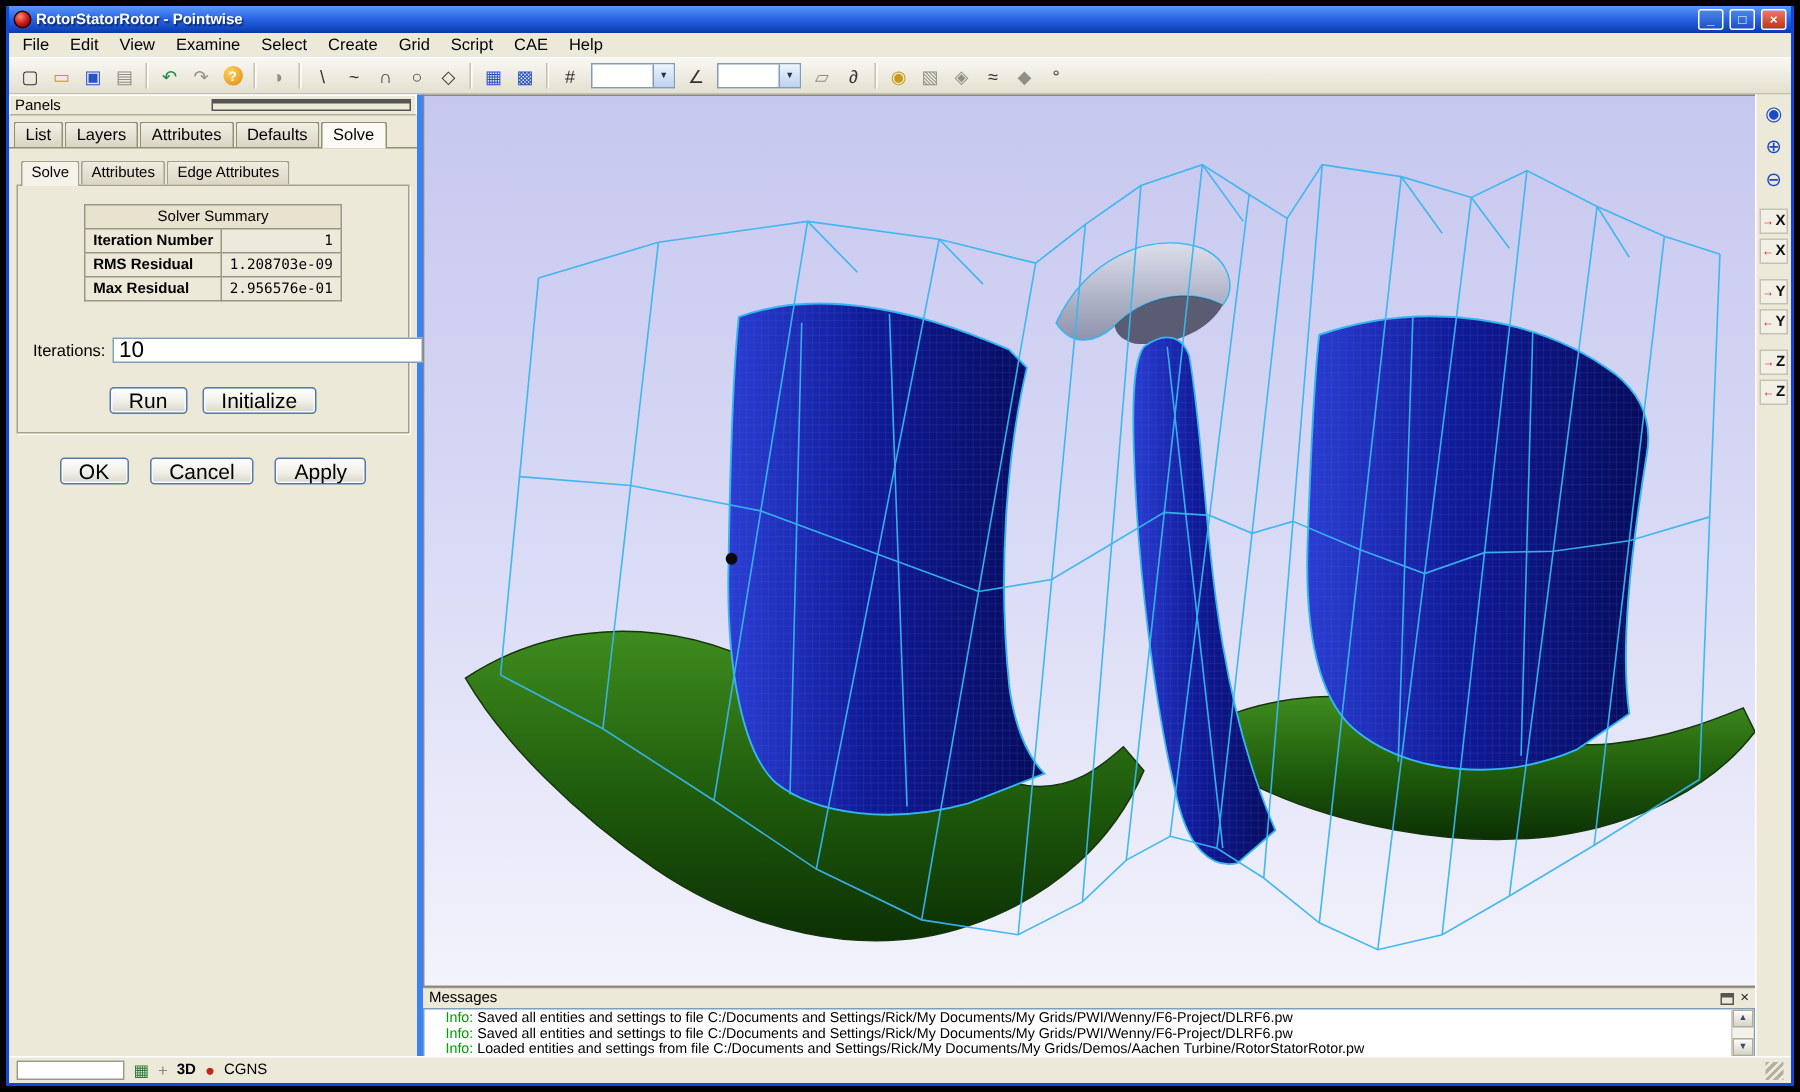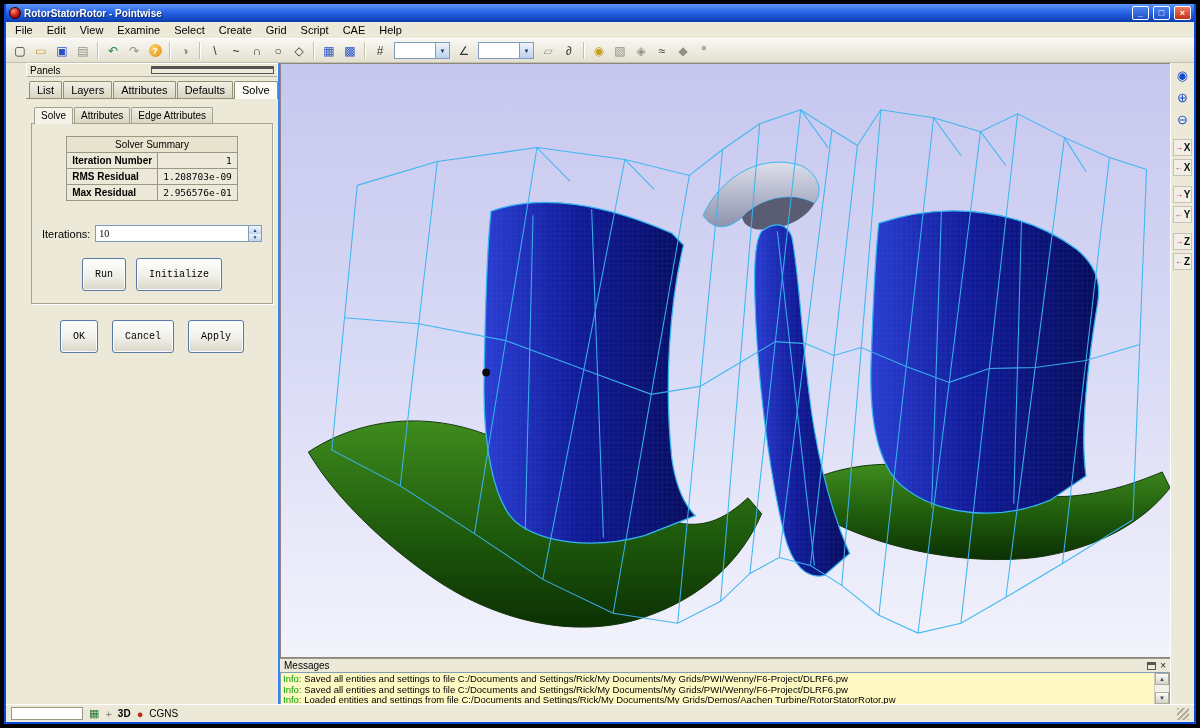--- a/index.html
+++ b/index.html
@@ -34,22 +34,22 @@
   .help-badge{background:radial-gradient(circle at 35% 30%,#ffd060,#e08a10);border-radius:50%;
     color:#fff;width:13px;height:13px;font-size:9px;font-weight:bold;
     display:flex;align-items:center;justify-content:center;}
   .tbcombo{width:56px;height:17px;background:#fff;border:1px solid #7f9db9;
     display:flex;align-items:center;margin:0 3px;}
   .tbcombo .val{flex:1;font-size:10px;padding-left:2px;}
   .tbcombo .dd{width:14px;height:100%;border-left:1px solid #7f9db9;font-size:6px;color:#234;
     background:linear-gradient(#eef4fc,#bcd2ee);display:flex;align-items:center;justify-content:center;}
   
   .main{flex:1;display:flex;min-height:0;}
-  .left-panel{width:254px;flex:none;background:#ece9d8;border-right:2px solid #3b82f6;
-    display:flex;flex-direction:column;margin-left:20px;}
+  .left-panel{width:276px;flex:none;background:#ece9d8;border-right:4px solid #3b82f6;
+    display:flex;flex-direction:column;}
   .panel-header{height:14px;flex:none;display:flex;align-items:center;font-size:10px;padding:0 3px;
     border:1px solid #fff;border-bottom-color:#b4b0a0;}
   .panel-header span{flex:1;}
   .float-icon{width:9px;height:8px;border:1px solid #555;border-top-width:3px;flex:none;}
   .tab-row{display:flex;align-items:flex-end;padding:4px 3px 0;border-bottom:1px solid #919075;}
   .tab{font-size:11px;padding:2px 7px;border:1px solid #919075;border-bottom:none;
     border-radius:2px 2px 0 0;background:linear-gradient(#f2f0e6,#d9d5c2);margin-right:1px;white-space:nowrap;}
   .tab.active{background:#fbfaf5;padding-bottom:3px;margin-bottom:-1px;position:relative;z-index:2;}
   .panel-body{flex:1;padding:8px 5px;min-height:0;}
   .subtab-row{display:flex;padding:0 3px;}
@@ -58,41 +58,41 @@
   .subtab.active{background:#f5f3e9;margin-bottom:-1px;padding-bottom:3px;position:relative;z-index:2;}
   .solve-frame{border:1px solid #a4a28c;box-shadow:1px 1px 0 #fff;padding:10px 6px 12px;background:#ece9d8;}
   .summary-table{border-collapse:collapse;margin:2px auto 0;}
   .summary-table th,.summary-table td{border:1px solid #9a9786;font-size:10px;padding:2px 5px;}
   .summary-table th{background:#e7e3cf;font-weight:normal;text-align:center;}
   .summary-table .lbl{font-weight:bold;background:#ece9d8;white-space:nowrap;}
   .summary-table .val{background:#eeeadb;font-family:"DejaVu Sans Mono",monospace;
     font-size:9.5px;text-align:right;min-width:66px;}
   .iter-row{display:flex;align-items:center;gap:5px;margin:24px 4px 16px;font-size:11px;}
   .iter-input{flex:1;height:17px;border:1px solid #7f9db9;background:#fff;display:flex;}
-  .iter-input input{flex:1;min-width:0;border:none;outline:none;font-size:10px;padding:0 3px;
-    font-family:Liberation Serif, serif;background:transparent;}
+  .iter-input input{flex:1;min-width:0;border:none;outline:none;font-size:15px;padding:0 3px;
+    font-family:Liberation Sans, sans-serif;background:transparent;}
   .spin{width:13px;display:flex;flex-direction:column;border-left:1px solid #7f9db9;}
   .spin div{flex:1;background:linear-gradient(#eef4fc,#c0d4f0);font-size:5px;color:#345;
     display:flex;align-items:center;justify-content:center;}
-  .btn{border:1px solid #5a7aa4;border-radius:3px;font-size:10px;padding:10px 12px;
-    font-family:Liberation Mono, monospace;
+  .btn{border:1px solid #5a7aa4;border-radius:3px;font-size:14px;padding:0 12px;
+    font-family:Liberation Sans, sans-serif;
     background:linear-gradient(#fefefe,#f0efe8 55%,#d9d5c7);box-shadow:inset 0 0 0 1px #f6fbff;}
   .btn-row{display:flex;justify-content:center;gap:10px;}
   .bottom-btns{display:flex;justify-content:center;gap:14px;margin-top:16px;}
   
   .center{flex:1;display:flex;flex-direction:column;min-width:0;justify-content:flex-end;}
   .viewport{flex:1;min-height:0;border:1px solid #8a887a;border-right:none;background:#d8d9f4;}
   .viewport svg{display:block;width:100%;height:100%;}
   
   .messages{height:46px;flex:none;display:flex;flex-direction:column;border-top:1px solid #9a9786;}
   .msg-header{height:13px;flex:none;display:flex;align-items:center;font-size:10px;
     padding:0 4px;background:#ece9d8;gap:4px;}
   .msg-header .t{flex:1;}
   .msg-x{font-size:10px;line-height:8px;color:#222;}
-  .msg-body{flex:1;background:#fef9c3;border:1px solid #7f9db9;border-bottom:none;display:flex;min-height:0;}
+  .msg-body{flex:1;background:#ffffff;border:1px solid #7f9db9;border-bottom:none;display:flex;min-height:0;padding-left:12px;}
   .msg-lines{flex:1;overflow:hidden;padding-top:1px;}
   .msg-line{font-size:9.5px;line-height:10.5px;white-space:nowrap;padding-left:2px;}
   .msg-tag{color:#00a000;}
   .msg-scroll{width:15px;flex:none;background:#f2f1ea;border-left:1px solid #d0cdbc;
     display:flex;flex-direction:column;justify-content:space-between;}
   .scroll-btn{height:12px;border:1px solid #b0ac9c;color:#446;font-size:6px;
     background:linear-gradient(#fdfdfb,#d6d2c6);display:flex;align-items:center;justify-content:center;}
   
   .right-strip{width:24px;flex:none;background:#ece9d8;border-left:1px solid #fff;
     display:flex;flex-direction:column;align-items:center;padding-top:3px;gap:3px;}

